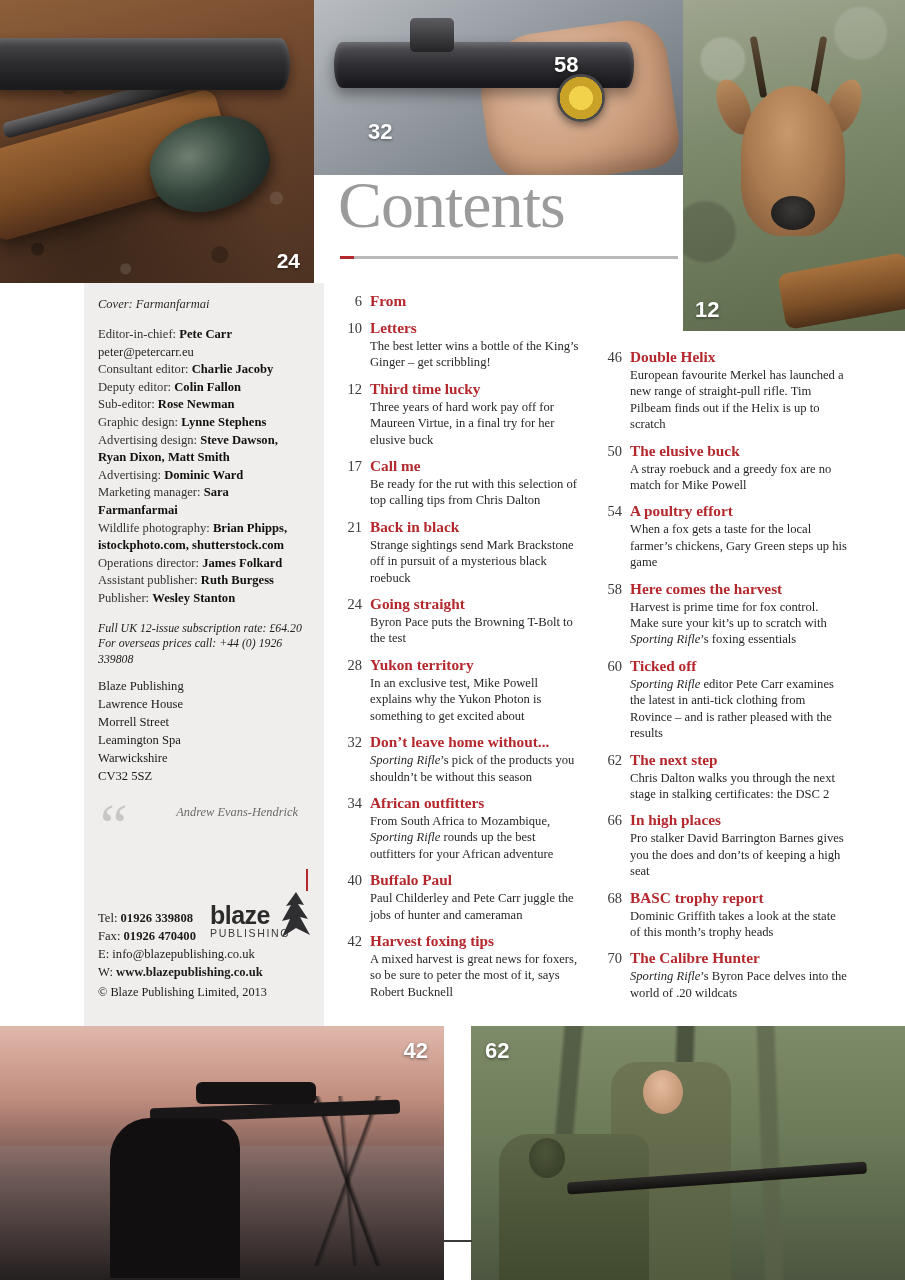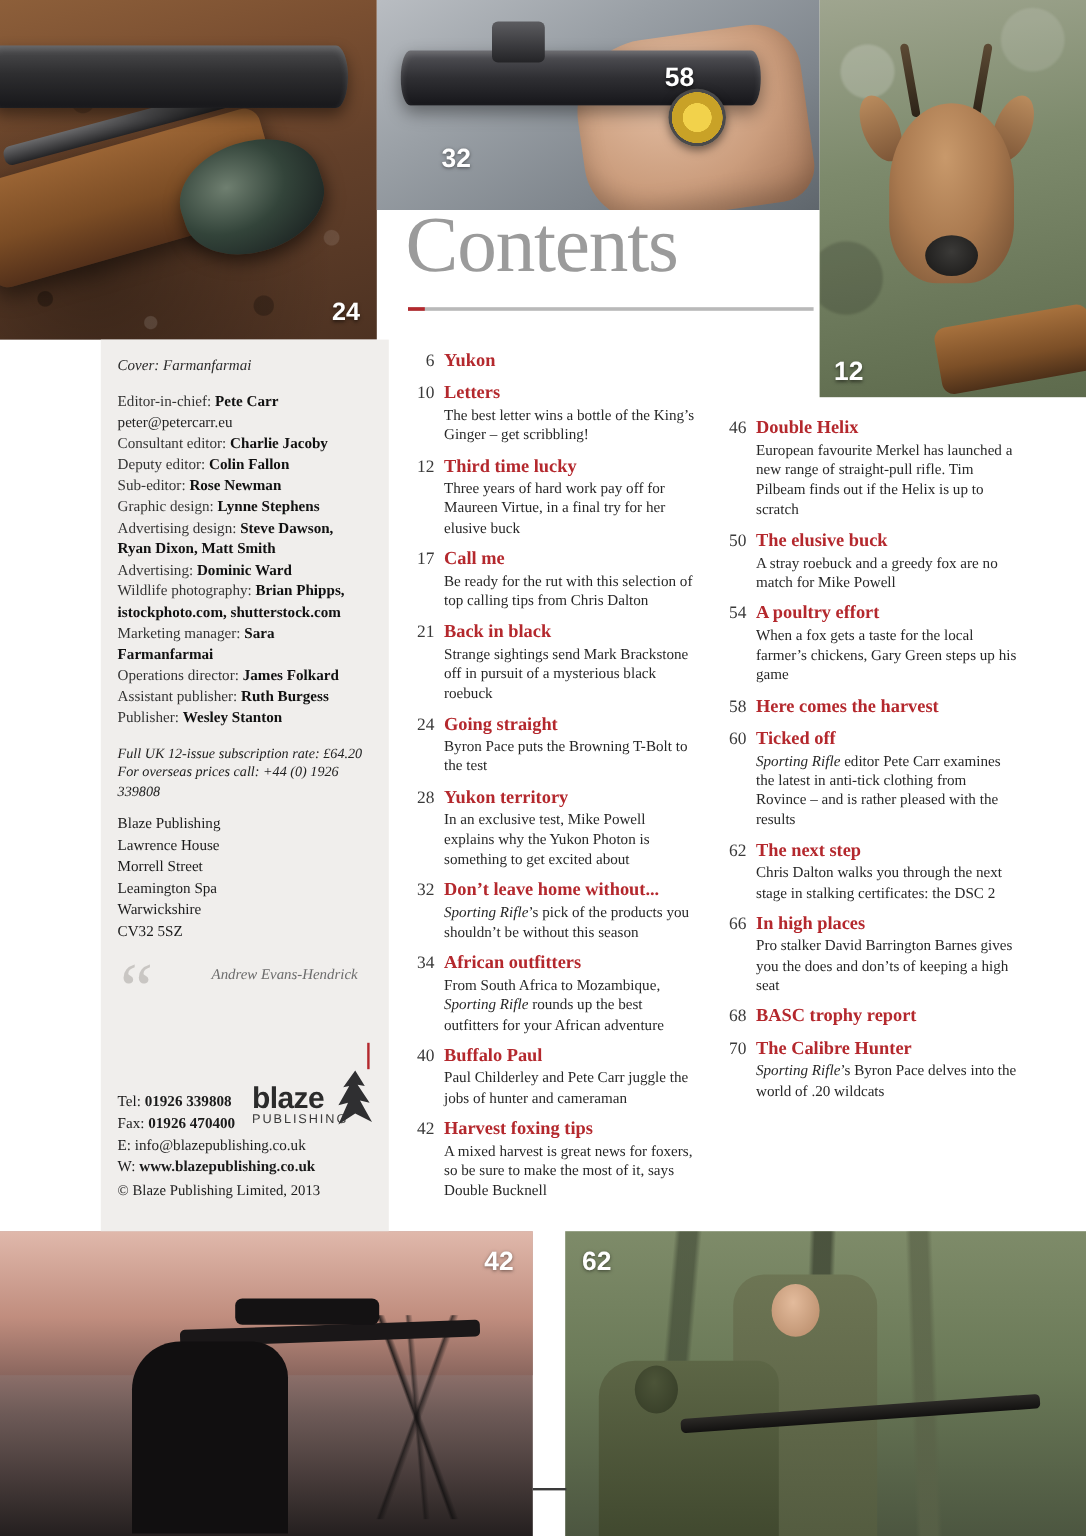--- a/index.html
+++ b/index.html
@@ -398,26 +398,26 @@
     </div>
     <div class="credit-line">
       <span class="role">Advertising design:</span>
       <span class="person">Steve Dawson, Ryan Dixon, Matt Smith</span>
     </div>
     <div class="credit-line">
       <span class="role">Advertising:</span>
       <span class="person">Dominic Ward</span>
     </div>
     <div class="credit-line">
+      <span class="role">Marketing manager:</span>
+      <span class="person">Sara Farmanfarmai</span>
+    </div>
+    <div class="credit-line">
       <span class="role">Wildlife photography:</span>
       <span class="person">Brian Phipps, istockphoto.com, shutterstock.com</span>
-    </div>
-    <div class="credit-line">
-      <span class="role">Marketing manager:</span>
-      <span class="person">Sara Farmanfarmai</span>
     </div>
     <div class="credit-line">
       <span class="role">Operations director:</span>
       <span class="person">James Folkard</span>
     </div>
     <div class="credit-line">
       <span class="role">Assistant publisher:</span>
       <span class="person">Ruth Burgess</span>
     </div>
     <div class="credit-line">
@@ -472,21 +472,21 @@
     <svg class="flame" viewBox="0 0 44 50">
       <path d="M22 1 L30 14 L24 13 L34 28 L26 26 L36 44 L22 37 L8 46 L16 28 L8 30 L17 14 L12 15 Z" fill="#2f2f31"></path>
     </svg>
   </div>
 
   <div class="toc-col" id="toc-col-1">
 
     <div class="toc-item">
       <div class="num">6</div>
       <div class="body">
-        <div class="title">Yukon</div>
+        <div class="title">From</div>
       </div>
     </div>
 
     <div class="toc-item">
       <div class="num">10</div>
       <div class="body">
         <div class="title">Letters</div>
         <div class="desc">The best letter wins a bottle of the King’s Ginger – get scribbling!</div>
       </div>
     </div>
@@ -552,21 +552,21 @@
       <div class="body">
         <div class="title">Buffalo Paul</div>
         <div class="desc">Paul Childerley and Pete Carr juggle the jobs of hunter and cameraman</div>
       </div>
     </div>
 
     <div class="toc-item">
       <div class="num">42</div>
       <div class="body">
         <div class="title">Harvest foxing tips</div>
-        <div class="desc">A mixed harvest is great news for foxers, so be sure to make the most of it, says Double Bucknell</div>
+        <div class="desc">A mixed harvest is great news for foxers, so be sure to peter the most of it, says Robert Bucknell</div>
       </div>
     </div>
   </div>
 
   <div class="toc-col" id="toc-col-2">
 
     <div class="toc-item">
       <div class="num">46</div>
       <div class="body">
         <div class="title">Double Helix</div>
@@ -587,20 +587,21 @@
       <div class="body">
         <div class="title">A poultry effort</div>
         <div class="desc">When a fox gets a taste for the local farmer’s chickens, Gary Green steps up his game</div>
       </div>
     </div>
 
     <div class="toc-item">
       <div class="num">58</div>
       <div class="body">
         <div class="title">Here comes the harvest</div>
+        <div class="desc"><span>Harvest is prime time for fox control. Make sure your kit’s up to scratch with </span><i>Sporting Rifle</i><span>’s foxing essentials</span></div>
       </div>
     </div>
 
     <div class="toc-item">
       <div class="num">60</div>
       <div class="body">
         <div class="title">Ticked off</div>
         <div class="desc"><i>Sporting Rifle</i><span> editor Pete Carr examines the latest in anti-tick clothing from Rovince – and is rather pleased with the results</span></div>
       </div>
     </div>
@@ -618,20 +619,21 @@
       <div class="body">
         <div class="title">In high places</div>
         <div class="desc">Pro stalker David Barrington Barnes gives you the does and don’ts of keeping a high seat</div>
       </div>
     </div>
 
     <div class="toc-item">
       <div class="num">68</div>
       <div class="body">
         <div class="title">BASC trophy report</div>
+        <div class="desc">Dominic Griffith takes a look at the state of this month’s trophy heads</div>
       </div>
     </div>
 
     <div class="toc-item">
       <div class="num">70</div>
       <div class="body">
         <div class="title">The Calibre Hunter</div>
         <div class="desc"><i>Sporting Rifle</i><span>’s Byron Pace delves into the world of .20 wildcats</span></div>
       </div>
     </div>

